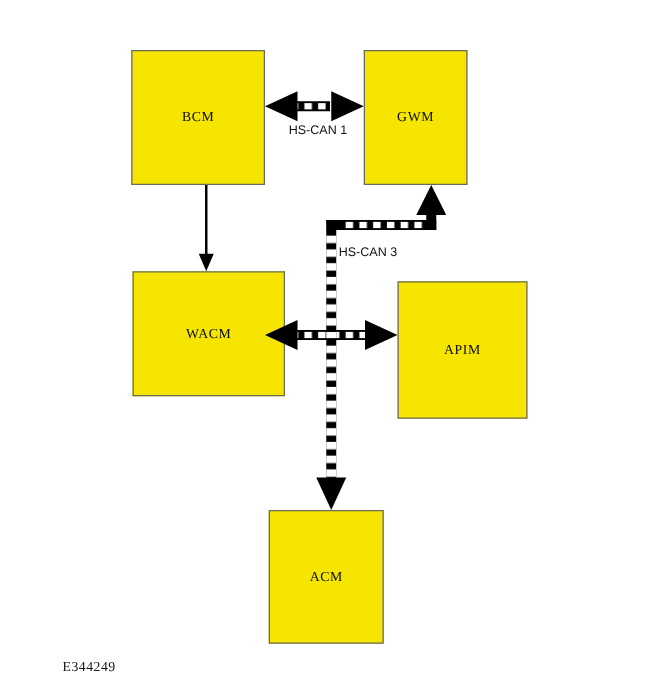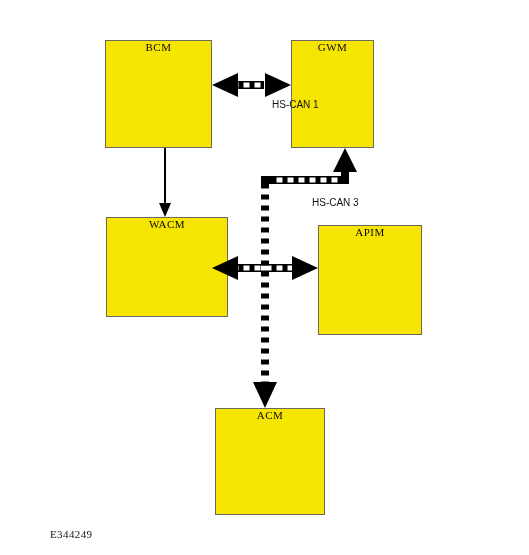--- a/index.html
+++ b/index.html
@@ -17,38 +17,38 @@
     background: #ffffff;
     overflow: hidden;
   }
   
   .module-box {
     position: absolute;
     background: #F5E500;
     border: 1px solid #6b6b5a;
     box-sizing: border-box;
     display: flex;
+    align-items: center;
     justify-content: center;
   }
   .module-label {
     font-family: "Liberation Serif", serif;
     font-size: 11px;
     color: #0a0a0a;
     letter-spacing: 0.5px;
     user-select: none;
   }
   
   .link-label {
     position: absolute;
     font-family: "Liberation Sans", sans-serif;
     font-size: 10px;
     color: #111111;
     white-space: nowrap;
     user-select: none;
-    margin-left: 41px;
   }
   
   .ref-code {
     position: absolute;
     left: 50px;
     top: 528px;
     font-family: "Liberation Serif", serif;
     font-size: 11px;
     color: #141414;
     letter-spacing: 0.4px;
@@ -78,21 +78,21 @@
   </div>
 
   <div class="module-box" style="left:106px; top:217px; width:122px; height:100px;">
     <span class="module-label">WACM</span>
   </div>
 
   <div class="module-box" style="left:318px; top:225px; width:104px; height:110px;">
     <span class="module-label">APIM</span>
   </div>
 
-  <div class="module-box" style="left:215px; top:408px; width:110px; height:107px;">
+  <div class="module-box" style="left:215px; top:408px; width:92px; height:107px;">
     <span class="module-label">ACM</span>
   </div>
 
   <svg id="wiring" viewBox="0 0 529 555">
     <defs>
 
       <pattern id="dashH" x="0" y="0" width="11" height="8" patternUnits="userSpaceOnUse">
         <rect x="1.5" y="0" width="6" height="8" fill="#ffffff"></rect>
       </pattern>
       <pattern id="dashV" x="0" y="0" width="8" height="11" patternUnits="userSpaceOnUse">

